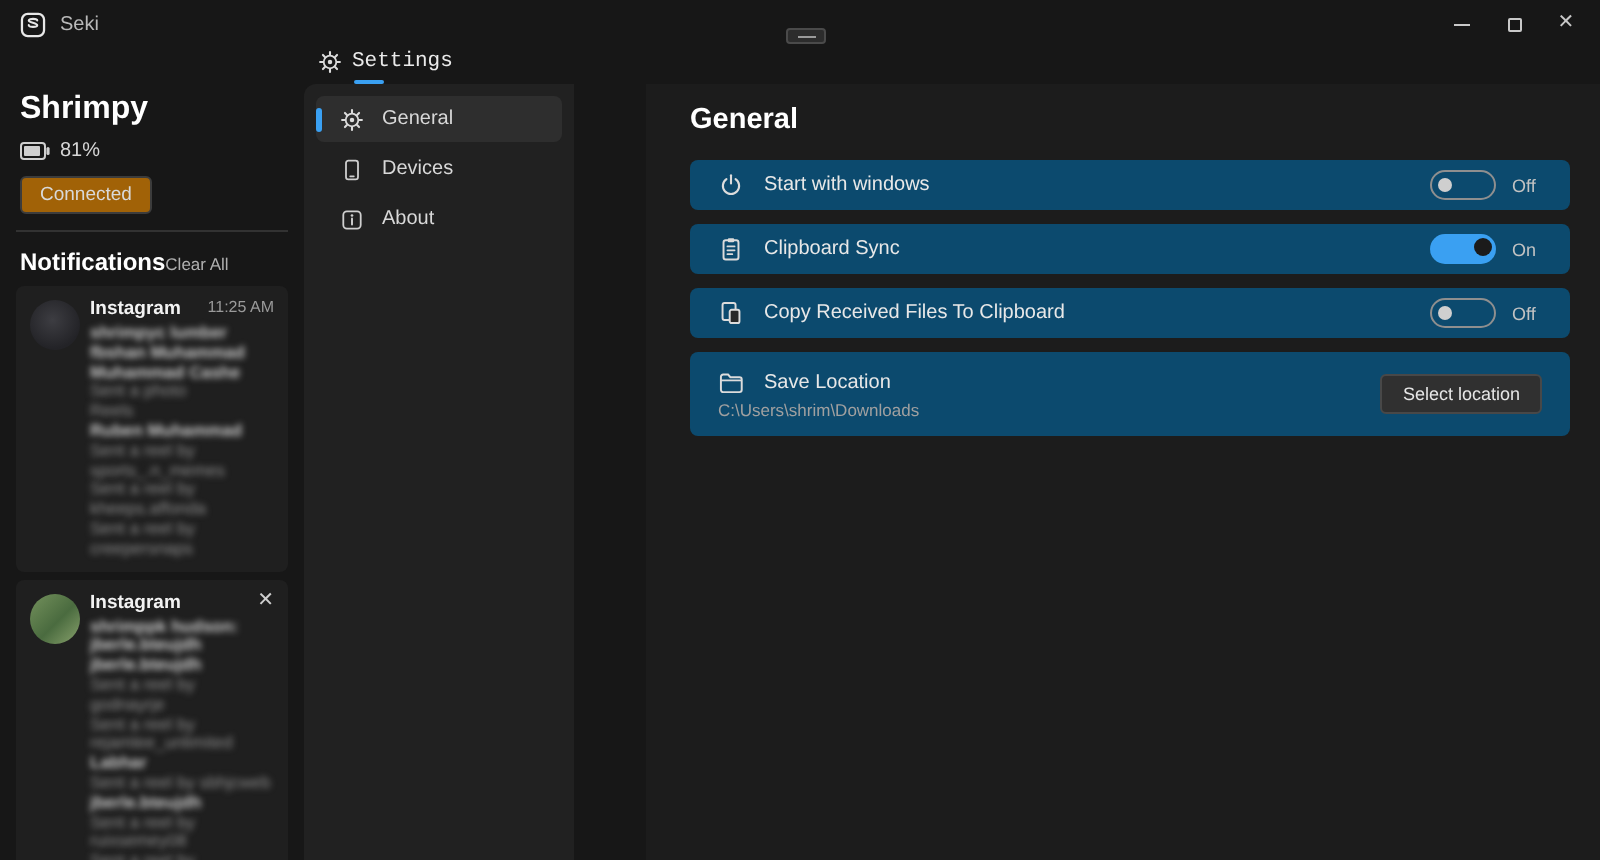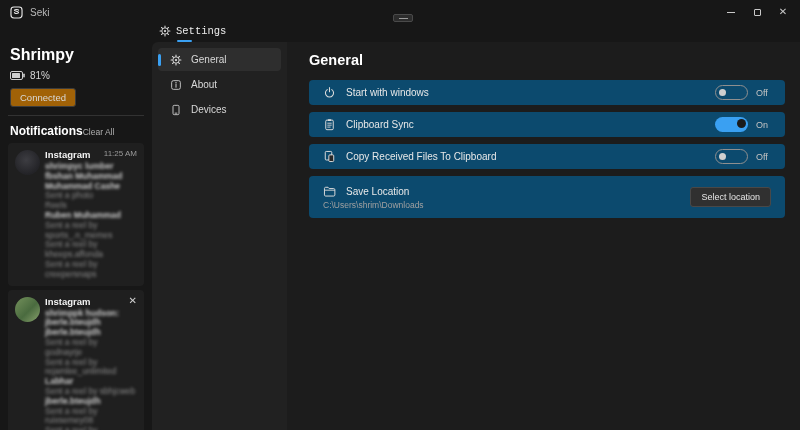--- a/index.html
+++ b/index.html
@@ -23,21 +23,21 @@
   .wbtn .max-glyph { width:7px; height:7px; border:1px solid #c9c9c9; border-radius:1px; }
   .wbtn .close-glyph { font-size:10px; line-height:10px; }
   .drag-pill { position:absolute; left:393px; top:14px; width:20px; height:8px; background:#2c2c2c; border:1px solid #4a4a4a; border-radius:2px; display:flex; align-items:center; justify-content:center; }
   .drag-pill i { display:block; width:9px; height:1px; background:#9a9a9a; }
 
   
   .main { display:flex; height:406px; }
   .sidebar { width:152px; flex:none; padding:4px 0 0 0; overflow:hidden;margin-top:16px; }
   .rest { flex:1; display:flex; flex-direction:column; }
   .tabstrip { height:18px; display:flex; align-items:flex-end; padding-left:7px;font-family:Liberation Mono, monospace; }
-  .panels { flex:1; display:flex; }
+  .panels { flex:1; display:flex;gap:36px; }
   .navpanel { width:135px; flex:none; background:#212121; border-radius:6px 0 0 0; padding:6px; }
   .content { flex:1; background:#1c1c1c; padding:10px 15px 0 22px; }
 
   
   .device-name { font-size:16px; font-weight:bold; color:#ffffff; padding:2px 10px 0 10px; }
   .battery-row { display:flex; align-items:center; gap:5px; padding:6px 10px 0 10px; font-size:10px; color:#d6d6d6; }
   .connected-btn { margin:7px 10px 0 10px; display:inline-block; font-size:9.5px; color:#d9d9d9; background:#a16207; border:1px solid #3c3c3c; border-radius:3px; padding:3px 9px; cursor:default; }
   .sidebar hr { border:none; border-top:1px solid #323232; margin:8px 8px 0 8px; }
   .notif-header { display:flex; align-items:baseline; justify-content:flex-start; padding:8px 10px 5px 10px; }
   .notif-title { font-size:12px; font-weight:bold; color:#ffffff; }
@@ -190,32 +190,32 @@
             <circle cx="8" cy="8" r="4.2" fill="none" stroke="#dcdcdc" stroke-width="1.2"></circle>
             <circle cx="8" cy="8" r="1.5" fill="#dcdcdc"></circle>
             <g stroke="#dcdcdc" stroke-width="1.4" stroke-linecap="round">
               <path d="M8 1.4v1.8M8 12.8v1.8M1.4 8h1.8M12.8 8h1.8M3.3 3.3l1.3 1.3M11.4 11.4l1.3 1.3M12.7 3.3l-1.3 1.3M4.6 11.4l-1.3 1.3"></path>
             </g>
           </svg>
           <span>General</span>
         </div>
         <div class="nav-item">
           <svg class="nav-icon" viewBox="0 0 16 16">
+            <rect x="4" y="1.8" width="8" height="12.4" rx="1.6" fill="none" stroke="#cfcfcf" stroke-width="1.2"></rect>
+            <path d="M6.8 12.2h2.4" stroke="#cfcfcf" stroke-width="1.2" stroke-linecap="round"></path>
+          </svg>
+          <span>Devices</span>
+        </div>
+        <div class="nav-item">
+          <svg class="nav-icon" viewBox="0 0 16 16">
             <rect x="2.2" y="2.2" width="11.6" height="11.6" rx="2.4" fill="none" stroke="#cfcfcf" stroke-width="1.2"></rect>
             <path d="M8 7v4" stroke="#cfcfcf" stroke-width="1.3" stroke-linecap="round"></path>
             <circle cx="8" cy="5" r="0.9" fill="#cfcfcf"></circle>
           </svg>
           <span>About</span>
-        </div>
-        <div class="nav-item">
-          <svg class="nav-icon" viewBox="0 0 16 16">
-            <rect x="4" y="1.8" width="8" height="12.4" rx="1.6" fill="none" stroke="#cfcfcf" stroke-width="1.2"></rect>
-            <path d="M6.8 12.2h2.4" stroke="#cfcfcf" stroke-width="1.2" stroke-linecap="round"></path>
-          </svg>
-          <span>Devices</span>
         </div>
       </div>
 
       <div class="content">
         <div class="page-heading">General</div>
 
         <div class="srow">
           <svg class="ricon" viewBox="0 0 16 16">
             <path d="M5.2 4.4a5 5 0 1 0 5.6 0" fill="none" stroke="#dcdcdc" stroke-width="1.3" stroke-linecap="round"></path>
             <path d="M8 2v5" stroke="#dcdcdc" stroke-width="1.3" stroke-linecap="round"></path>

